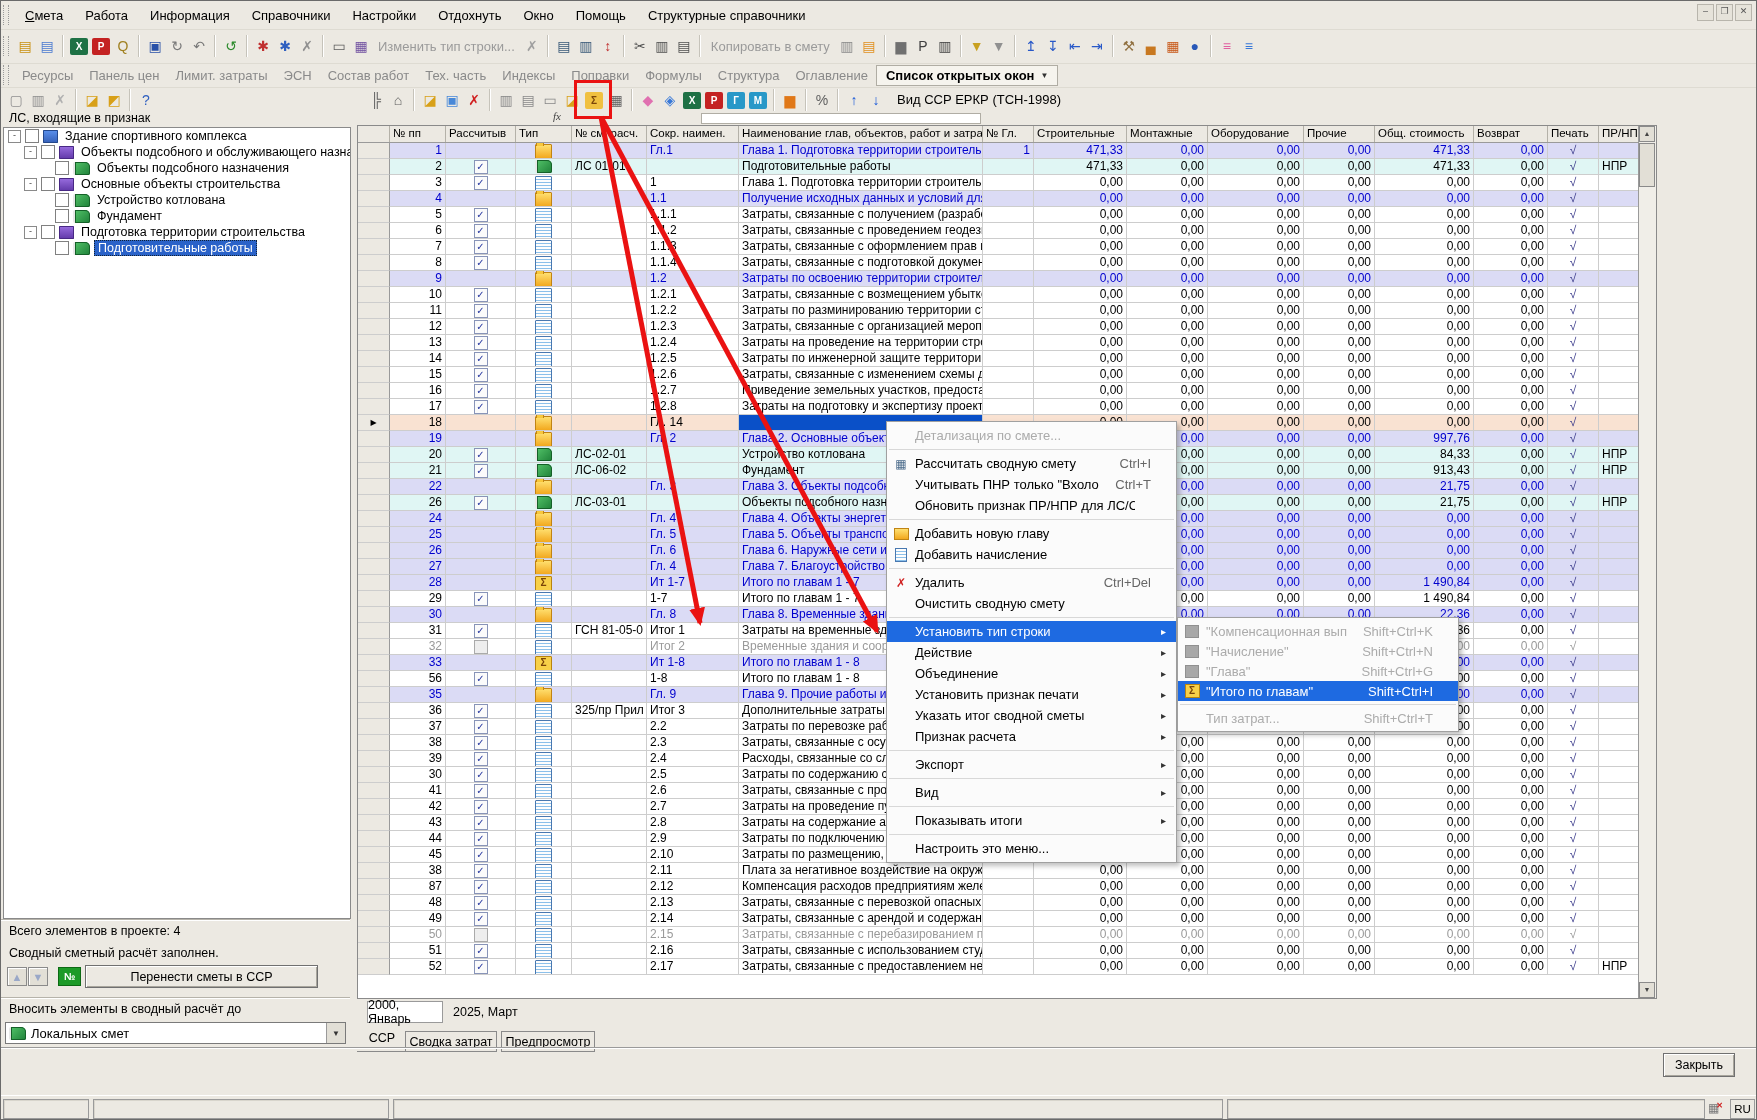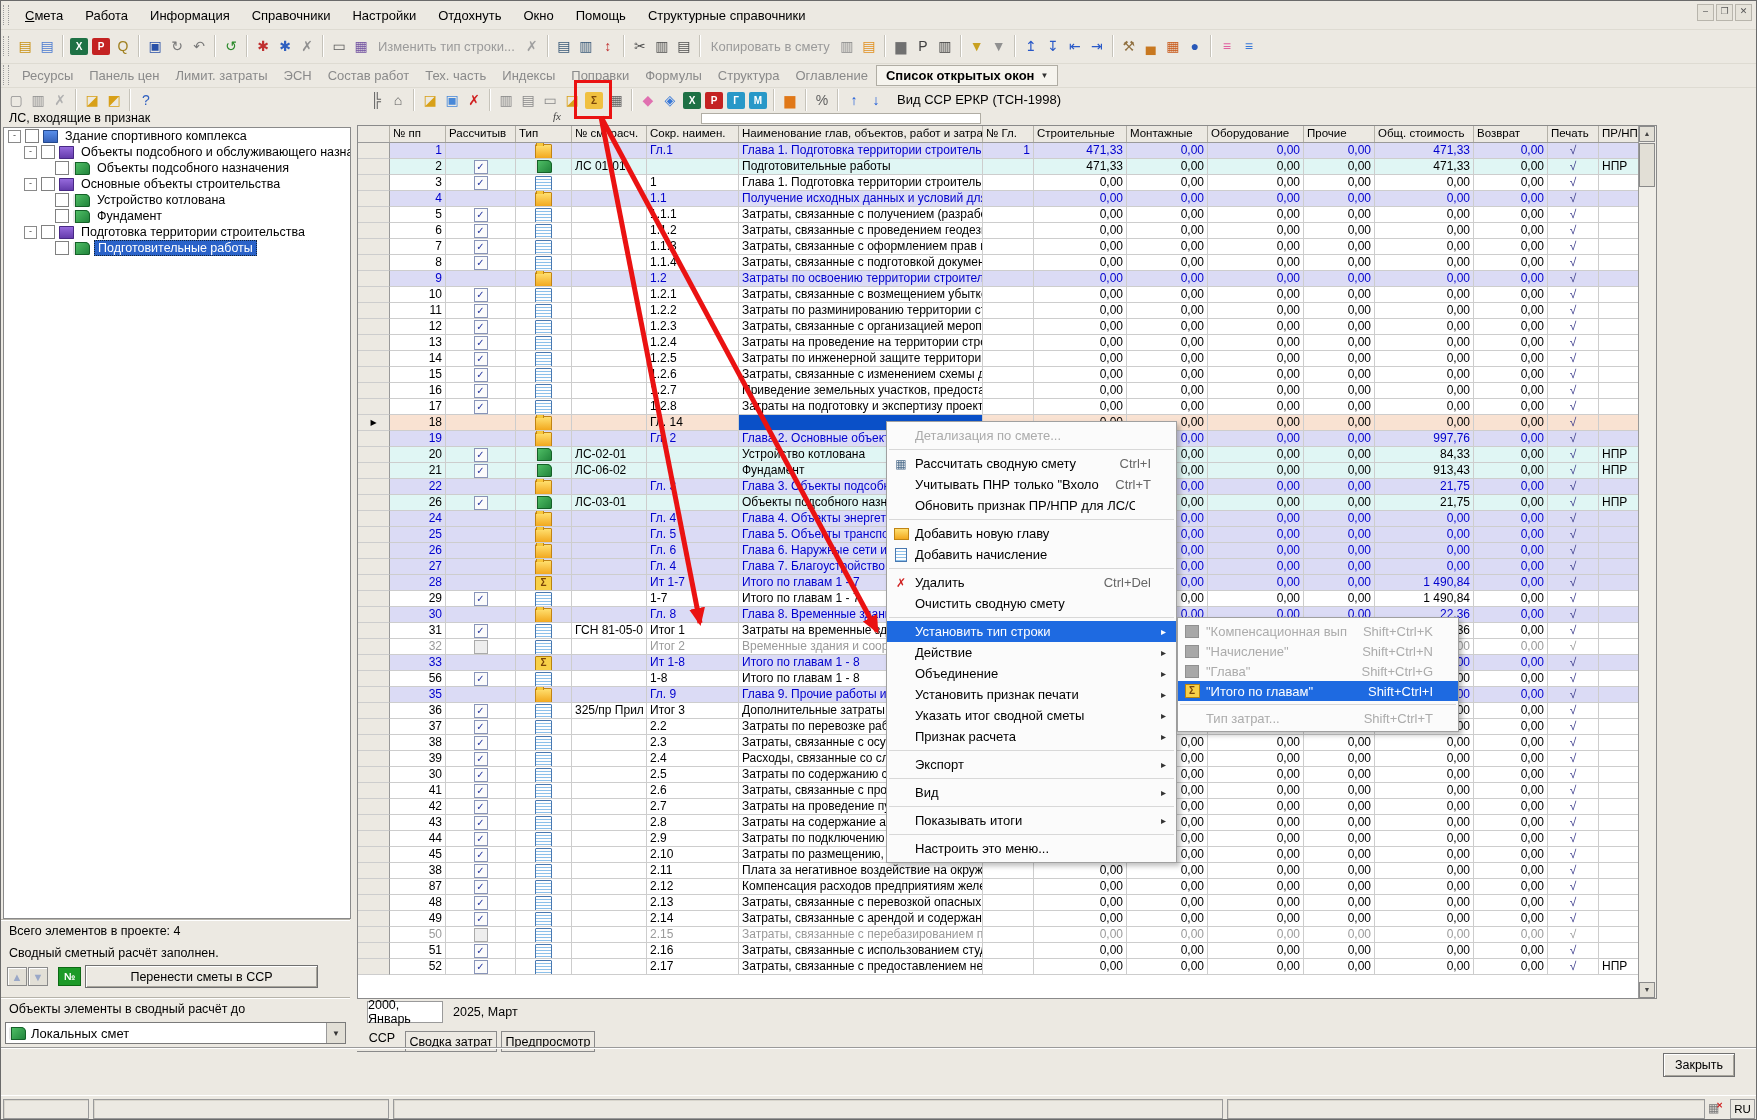--- a/index.html
+++ b/index.html
@@ -338,21 +338,21 @@
       </div>
     </div>
   <div id="lp-sep" class="abs"></div>
   <span class="abs lp-text" style="top:923px;">Всего элементов в проекте: 4</span>
   <span class="abs lp-text" style="top:945px;">Сводный сметный расчёт заполнен.</span>
   <div id="btn-up" class="abs sbtn">▲</div>
   <div id="btn-dn" class="abs sbtn">▼</div>
   <div id="btn-num" class="abs">№</div>
   <div id="btn-transfer" class="abs raised">Перенести сметы в ССР</div>
   <div id="lp-sep2" class="abs"></div>
-  <span class="abs lp-text" style="top:1001px;">Объекты элементы в сводный расчёт до</span>
+  <span class="abs lp-text" style="top:1001px;">Вносить элементы в сводный расчёт до</span>
   <div id="combo" class="abs">
     <span class="tico ti-book"></span>
     <span>Локальных смет</span>
     <span id="combo-arrow">▼</span>
   </div>
 
   <div id="grid" class="abs">
     <div id="ghead">
         <span class="gh" style="width: 32px;"></span>
         <span class="gh" style="width: 56px;">№ пп</span>

